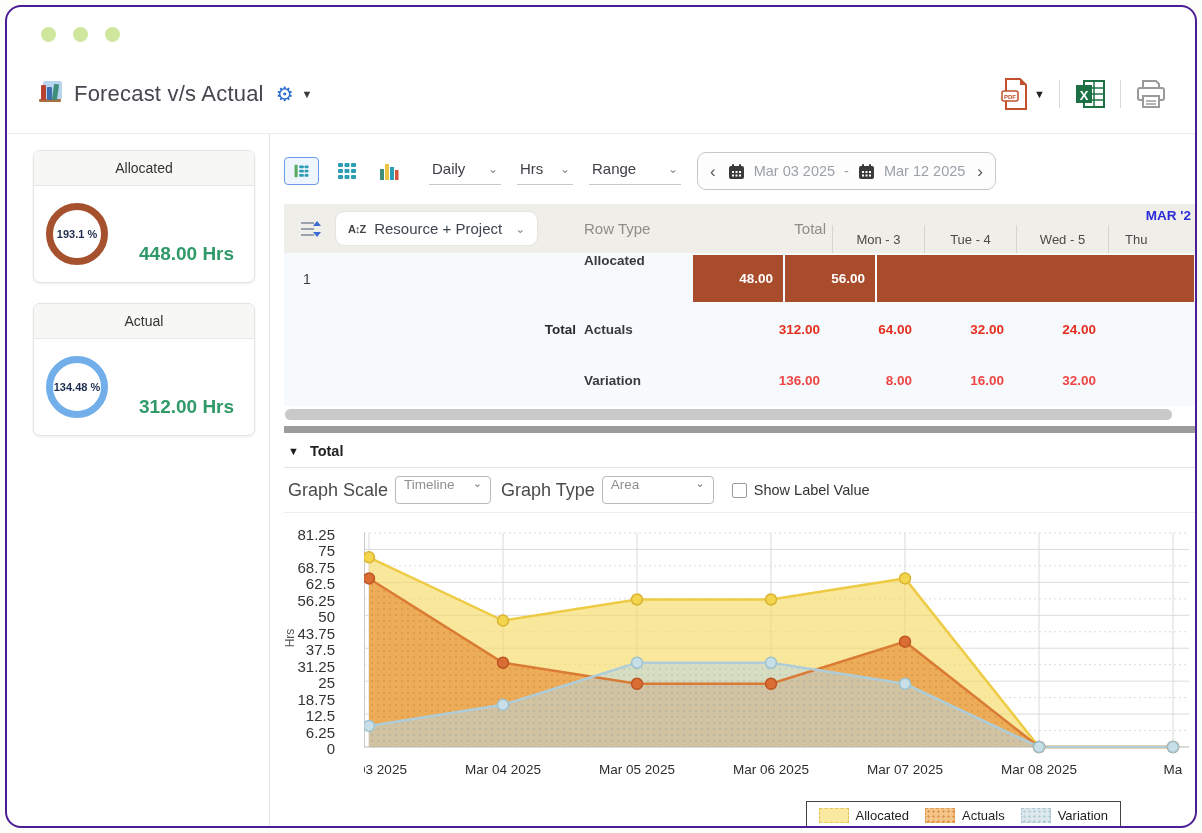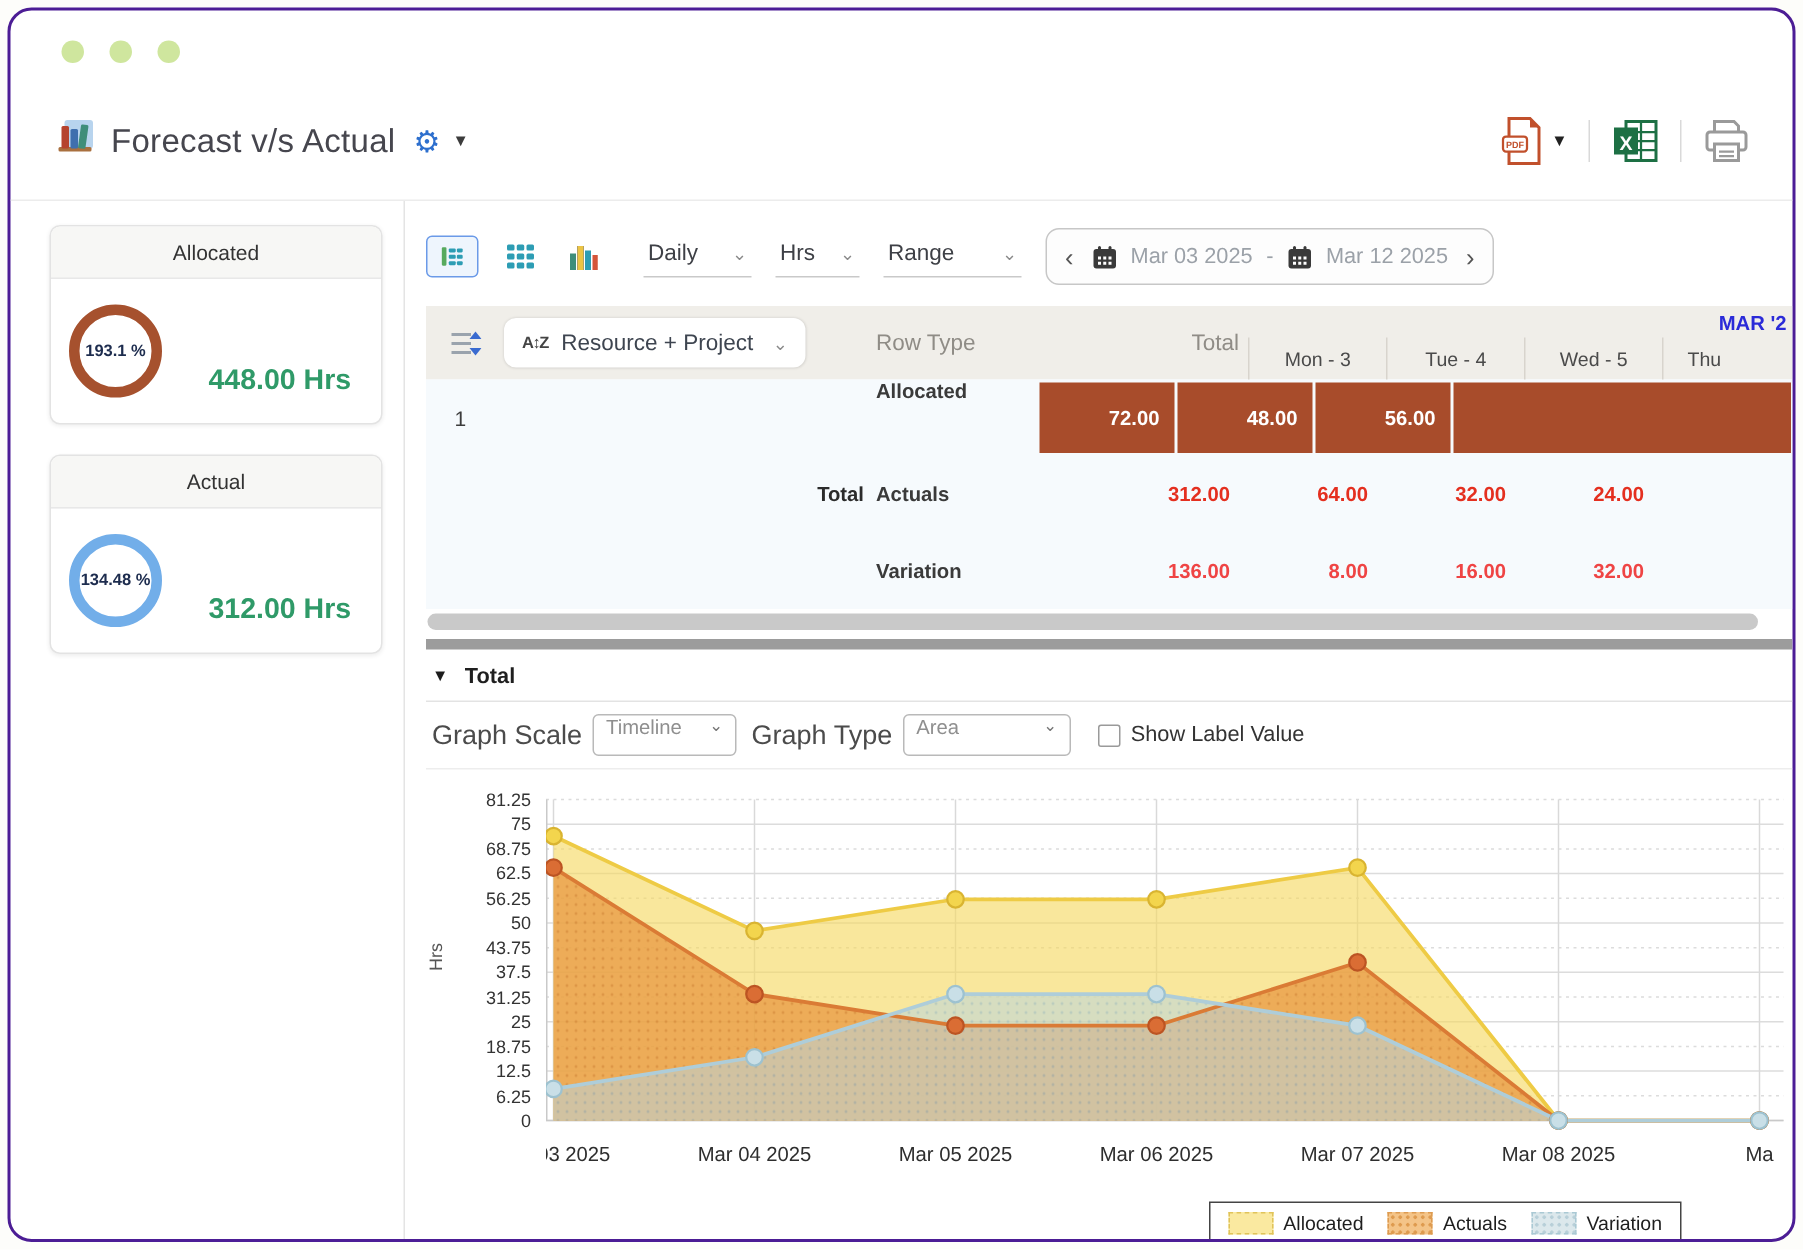--- a/index.html
+++ b/index.html
@@ -101,21 +101,21 @@
          display:flex; justify-content:space-between; padding:0 8px; margin-right:10px; background:#fff; cursor:pointer; }
   .sel-scale { width:96px; } .sel-type { width:112px; }
   .sel .chev { color:#777; font-size:11px; }
   .checkbox { width:15px; height:15px; border:1.5px solid #9a9a9a; border-radius:2px; background:#fff; margin:0 7px 0 8px; cursor:pointer; flex:0 0 auto; }
   .cb-label { font-size:14.5px; color:#333; }
 
   
   .chart-area { position:relative; height:264px; margin-top:10px; overflow:hidden; }
   .hrs-lbl { position:absolute; left:-3px; top:108px; transform:rotate(-90deg); font-size:12px; color:#555; }
   .yticks { position:absolute; left:12px; top:0; width:62px; height:236px; }
-  .ytick { position:absolute; right:4px; font-size:12px; color:#333; }
+  .ytick { position:absolute; right:23px; font-size:15px; color:#333; }
   .plot { position:absolute; left:80px; right:6px; top:0; height:236px; overflow:hidden; }
   .xlabels { position:absolute; left:80px; right:6px; top:239px; height:22px; overflow:hidden; }
   .xlabel { position:absolute; transform:translateX(-50%); font-size:13.5px; color:#2e2e2e; white-space:nowrap; }
 
   .legend-row { display:flex; justify-content:flex-end; padding-right:74px; margin-top:14px; }
   .legend { border:1px solid #444; display:flex; gap:16px; padding:6px 12px; background:#fff; }
   .litem { display:flex; align-items:center; gap:7px; font-size:13px; color:#1e1e1e; cursor:pointer; }
   .sw { width:30px; height:15px; border:1px dashed; }
   .sw-allocated { background:#fae9a0; border-color:#e0c35a; }
   .sw-actuals { background-color:#f4c488; background-image:radial-gradient(#de9a4e 1px, transparent 1.3px); background-size:5px 5px; border-color:#dd9b51; }
@@ -320,23 +320,20 @@
         </div>
 
         <div class="tbody">
 
           <div class="arow">
             <div class="c-num" style="display:flex;align-items:center;">
                 <span class="row-num">1</span>
               </div>
             <div class="c-grp"></div>
             <div class="c-lbl row-label">Allocated</div>
-            <div class="c-day" style="display:flex;">
-                <div class="acell">72.00</div>
-              </div>
             <div class="c-day" style="display:flex;">
                 <div class="acell">48.00</div>
               </div>
             <div class="c-day" style="display:flex;">
                 <div class="acell">56.00</div>
               </div>
             <div class="c-last" style="display:flex;">
                 <div class="acell"></div>
               </div>
           </div>

